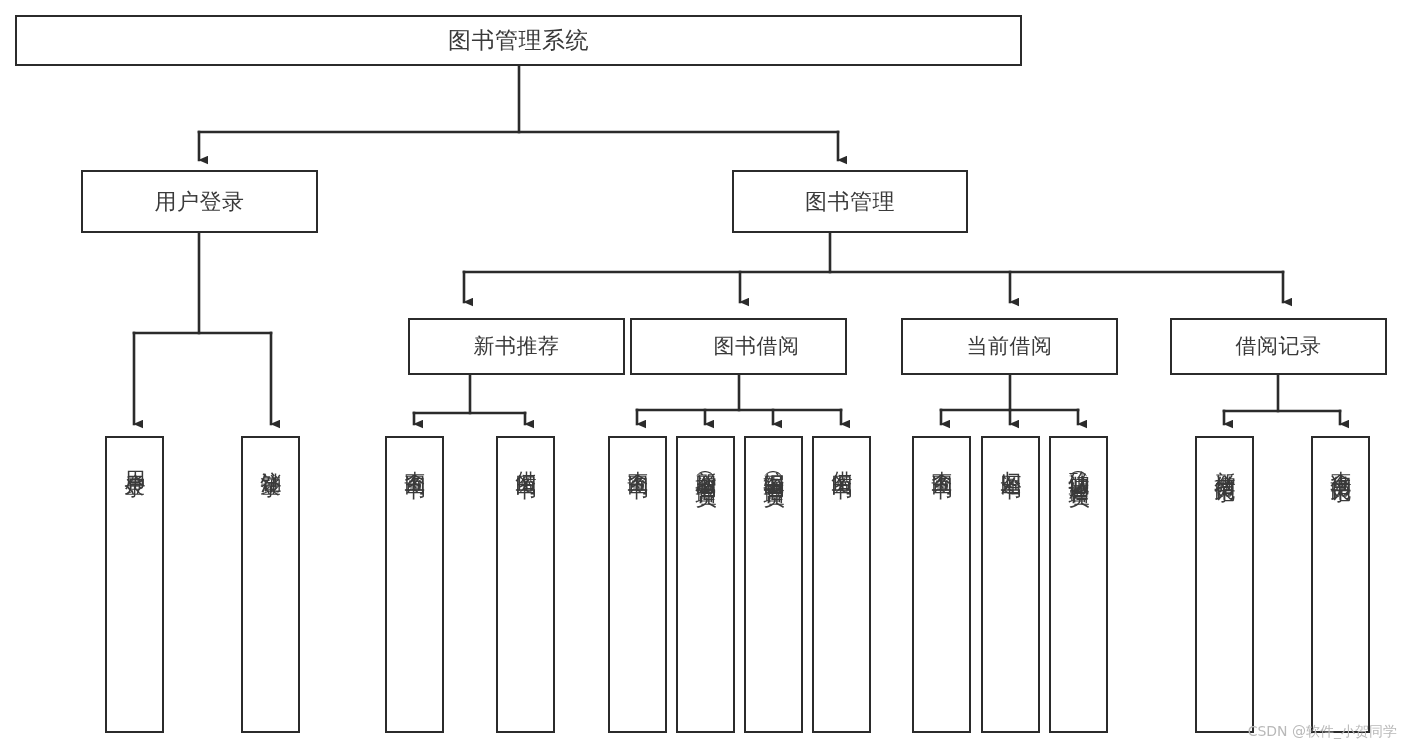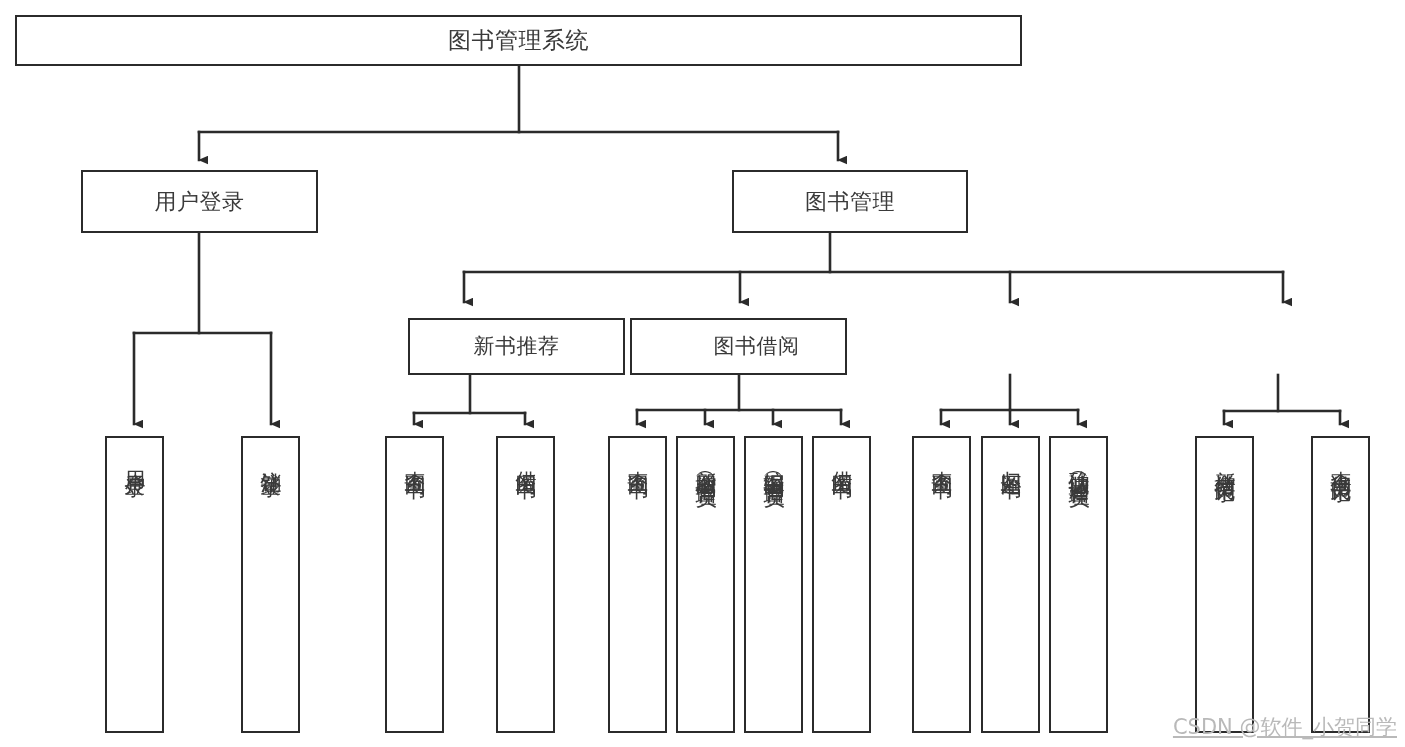--- a/index.html
+++ b/index.html
@@ -59,26 +59,25 @@
     text-orientation: upright;
     -webkit-text-orientation: upright;
     letter-spacing: 2.5px;
     white-space: nowrap;
     display: block;
   }
   .watermark {
     position: absolute;
     right: 8px;
     bottom: 6px;
-    font-size: 21px;
+    font-size: 14px;
     color: #b9b9b9;
     font-family: "DejaVu Sans", "Liberation Sans", sans-serif;
     white-space: nowrap;
     pointer-events: none;
-    text-decoration: underline;
   }
 </style>
 </head>
 <body>
 
 <div id="diagram-root">
 
   <svg class="edges" viewBox="0 0 1405 747" xmlns="http://www.w3.org/2000/svg">
     <defs>
       <marker id="arrowhead" markerWidth="9" markerHeight="10" refX="4.5" refY="9.2" orient="auto" markerUnits="userSpaceOnUse">
@@ -142,21 +141,27 @@
   </div>
 
   <div class="node level3" style="left:361px; top:318px; width:217px; height:57px;margin-left:47px;">
     <span class="node-label">新书推荐</span>
   </div>
 
   <div class="node level3" style="left:630px; top:318px; width:217px; height:57px;padding-left:36px;">
     <span class="node-label">图书借阅</span>
   </div>
 
-
+  <div class="node level3" style="left:901px; top:318px; width:217px; height:57px;">
+    <span class="node-label">当前借阅</span>
+  </div>
+
+  <div class="node level3" style="left:1170px; top:318px; width:217px; height:57px;">
+    <span class="node-label">借阅记录</span>
+  </div>
 
   <div class="node leaf" style="left:105px; top:436px; width:59px; height:297px;">
     <span class="node-label">用户登录</span>
   </div>
 
   <div class="node leaf" style="left:241px; top:436px; width:59px; height:297px;">
     <span class="node-label">注销登录</span>
   </div>
 
   <div class="node leaf" style="left:385px; top:436px; width:59px; height:297px;">

